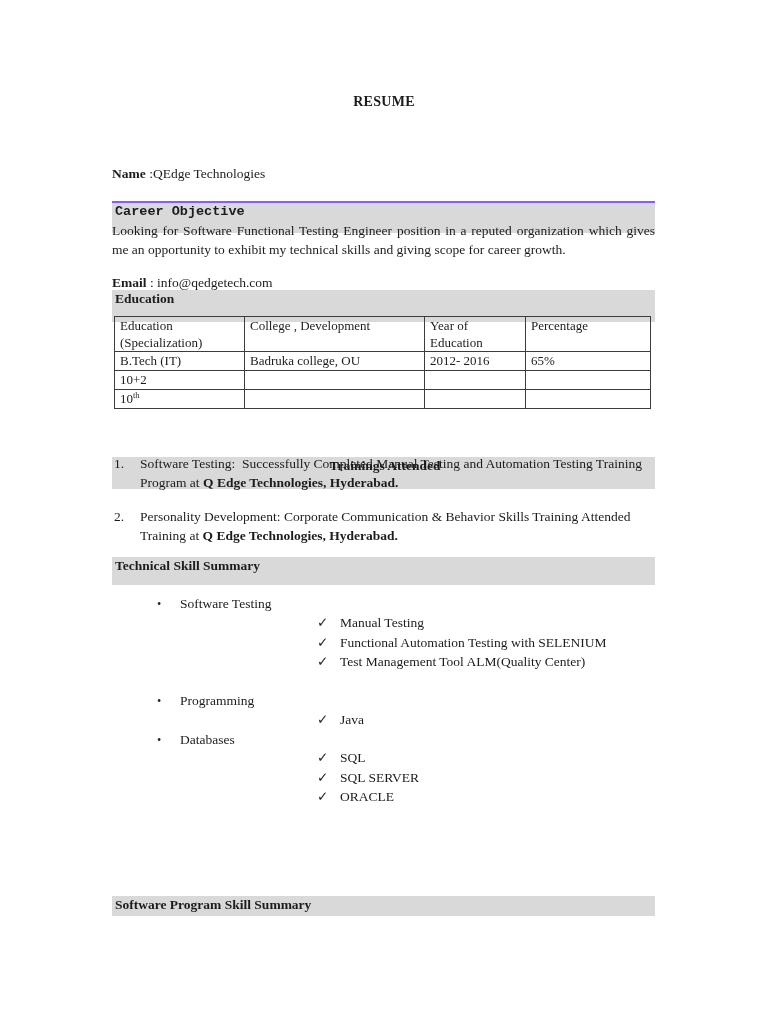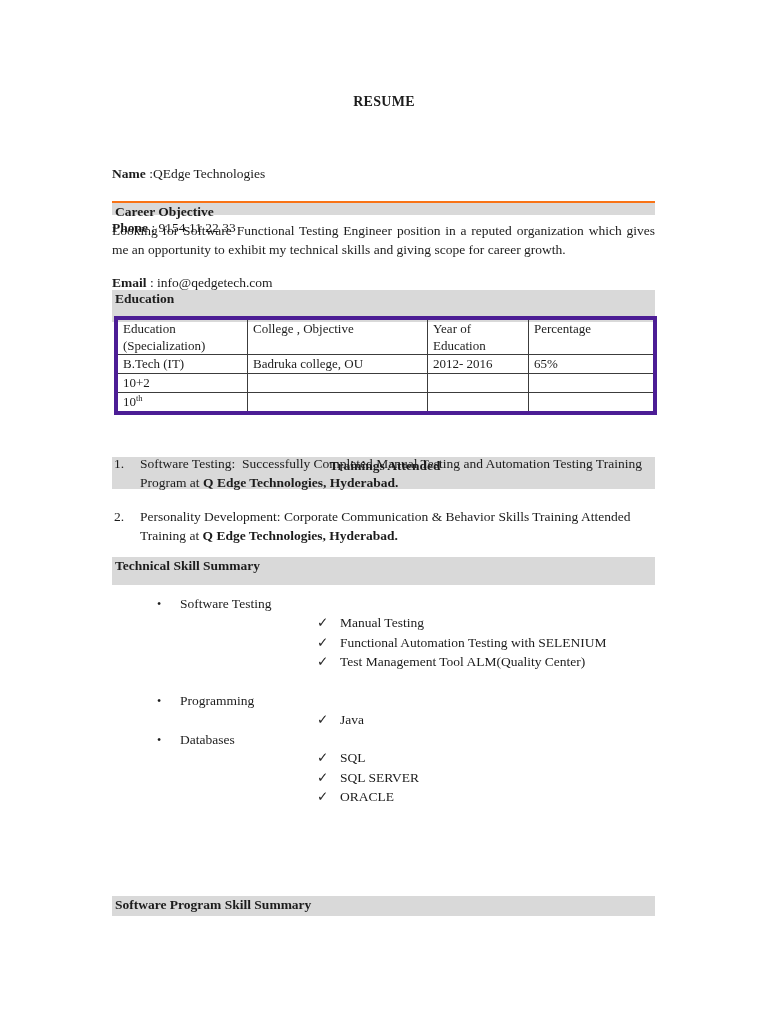--- a/index.html
+++ b/index.html
@@ -35,22 +35,23 @@
     position: absolute;
     left: 112px; width: 543px; height: 32px;
     background: #d9d9d9;
     font-weight: bold;
     font-size: 13.5px;
     line-height: 18px;
     padding-left: 3px;
     box-sizing: border-box;
   }
   .band-bordered {
-    border-top: 2px solid #f97316;
-    height: 14px;
+    border-top: 2px solid #8b5cf6;
+    height: 32px;
+    font-family: Liberation Mono, monospace;
   }
   .band-co   { top: 201px; }
   .band-edu  { top: 290px; }
   .band-tr   { top: 457px; text-align: center; }
   .band-ts   { top: 557px; height: 28px; }
   .band-sts  { top: 896px; height: 20px; }
 
   .co-body {
     position: absolute;
     left: 112px; top: 221px; width: 543px;
@@ -59,21 +60,21 @@
     text-align: justify;
   }
 
   .edu-table {
     position: absolute;
     left: 114px; top: 316px;
     width: 496px;
     border-collapse: collapse;
     table-layout: fixed;
     font-size: 13px;
-    border: 4px solid #4c1d95;
+    border: 1px solid #4c1d95;
   }
   .edu-table td {
     border: 1px solid #3c3c3c;
     padding: 1px 4px 0 5px;
     vertical-align: top;
     line-height: 16.5px;
     overflow: hidden;
   }
   .edu-table .c1 { width: 120px; }
   .edu-table .c2 { width: 170px; }
@@ -133,21 +134,21 @@
 
   <div class="band band-bordered band-co">Career Objective</div>
   <div class="co-body">Looking for Software Functional Testing Engineer position in a reputed organization which gives me an opportunity to exhibit my technical skills and giving scope for career growth.</div>
 
   <div class="band band-edu">Education</div>
 
   <table class="edu-table">
     <tbody>
       <tr class="hrow">
         <td class="c1">Education (Specialization)</td>
-        <td class="c2">College , Objective</td>
+        <td class="c2">College , Development</td>
         <td class="c3">Year of Education</td>
         <td class="c4">Percentage</td>
       </tr>
       <tr class="drow">
         <td class="c1">B.Tech (IT)</td>
         <td class="c2">Badruka college, OU</td>
         <td class="c3">2012- 2016</td>
         <td class="c4">65%</td>
       </tr>
       <tr class="drow">

